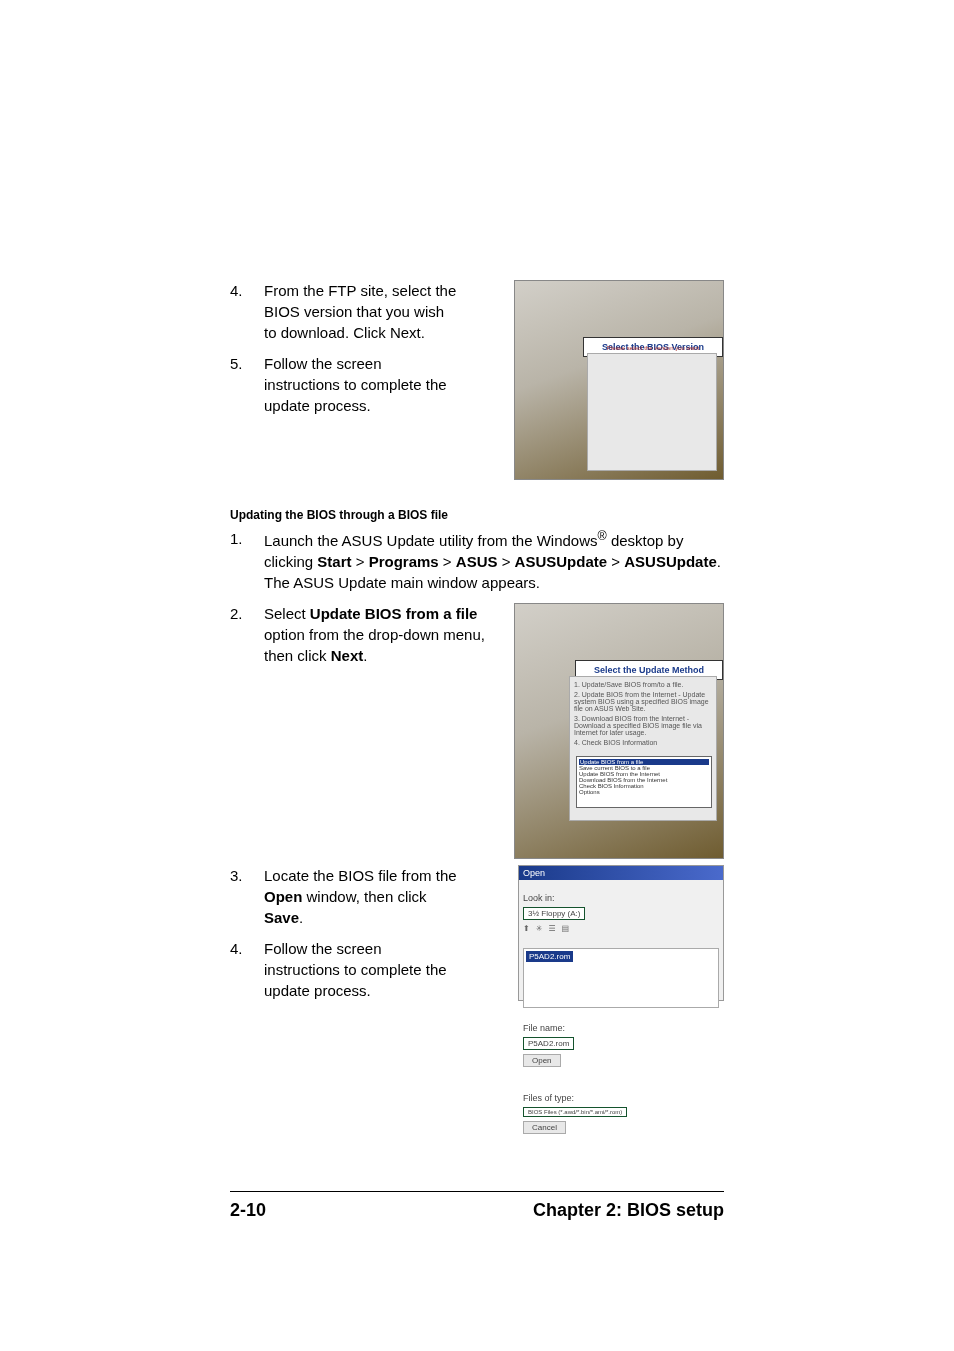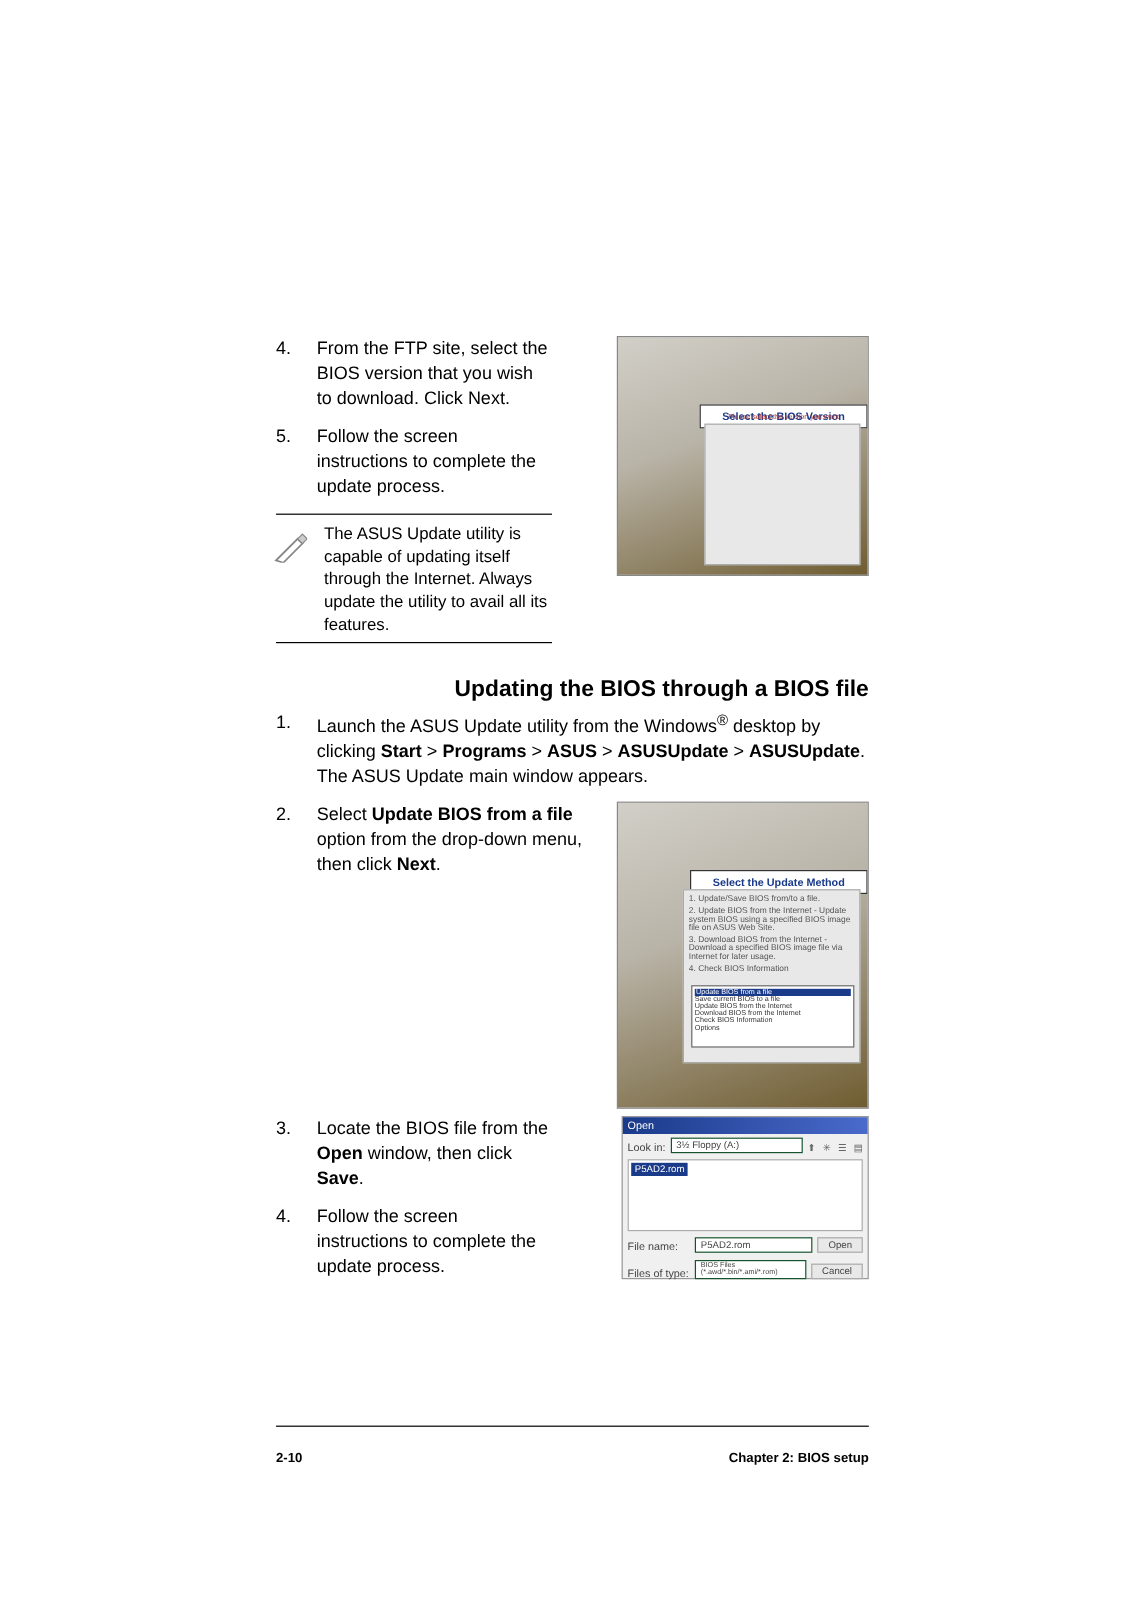--- a/index.html
+++ b/index.html
@@ -99,24 +99,23 @@
       height: 52px;
       background: #fff;
       border: 1px solid #666;
       font-size: 6px;
       padding: 2px;
       color: #333;
     }
     .sc-dropdown .sel { background: #1a3a8a; color: #fff; padding: 0 1px; }
     .heading {
       font-weight: bold;
-      font-size: 19px;
+      font-size: 12px;
       margin-top: 28px;
       margin-bottom: 6px;
-      text-align: right;
     }
     .body-text { margin-bottom: 12px; line-height: 1.4; }
     .middle-block {
       display: flex;
       justify-content: space-between;
       align-items: flex-start;
       margin-top: 2px;
     }
     .middle-left { width: 262px; }
     .bottom-block {
@@ -135,24 +134,25 @@
       position: relative;
     }
     .fd-title {
       background: linear-gradient(90deg, #1a3a8a, #4a6acc);
       color: #fff;
       padding: 2px 4px;
       font-size: 9px;
     }
     .fd-row {
       display: flex;
-      align-items: flex-end;
-      padding: 3px 4px;
+      align-items: flex-start;
+      padding: 13px 4px;
       gap: 4px;
       color: #444;
+      flex-direction: column;
     }
     .fd-select {
       background: #fff;
       border: 1px solid #14532d;
       padding: 1px 4px;
       font-size: 8px;
       flex: 1;
     }
     .fd-body {
       background: #fff;
@@ -173,24 +173,24 @@
       border: 1px solid #aaa;
       padding: 1px 8px;
       font-size: 8px;
     }
     .footer {
       position: absolute;
       bottom: 130px;
       left: 230px;
       right: 230px;
       border-top: 1px solid #000;
-      padding-top: 20px;
+      padding-top: 8px;
       display: flex;
       justify-content: space-between;
-      font-size: 11px;
+      font-size: 18px;
       font-weight: bold;
     }
     .bold { font-weight: bold; }
     .sc-text-top { position:absolute; top:64px; right:10px; font-size:6px; color:#a33; width:120px; text-align:center;}
     .sc-icons { position:absolute; top:70px; right:56px; font-size:8px; color:#666; display:flex; gap:6px;}
   </style>
 </head>
 <body>
 
 <div class="page">
@@ -199,27 +199,20 @@
     <div class="left-col">
       <div class="num-list">
         <div class="num-item">
           <div class="num">4.</div>
           <div class="txt">From the FTP site, select the BIOS version that you wish to download. Click Next.</div>
         </div>
         <div class="num-item">
           <div class="num">5.</div>
           <div class="txt">Follow the screen instructions to complete the update process.</div>
         </div>
-      </div>
-      <div class="note-box">
-        <svg class="pencil-icon" viewBox="0 0 28 28">
-          <path d="M4 24 L20 8 L24 12 L8 28 L2 26 Z" fill="none" stroke="#888" stroke-width="1.5"></path>
-          <path d="M20 8 L24 4 L28 8 L24 12 Z" fill="#ccc" stroke="#888" stroke-width="1"></path>
-        </svg>
-        <span>The ASUS Update utility is capable of updating itself through the Internet. Always update the utility to avail all its features.</span>
       </div>
     </div>
     <div class="screenshot">
       <div class="sc-banner">Select the BIOS Version</div>
       <div class="sc-text-top">Please select the version you want</div>
       <div class="sc-panel"></div>
     </div>
   </div>
 
   <div class="heading">Updating the BIOS through a BIOS file</div>

